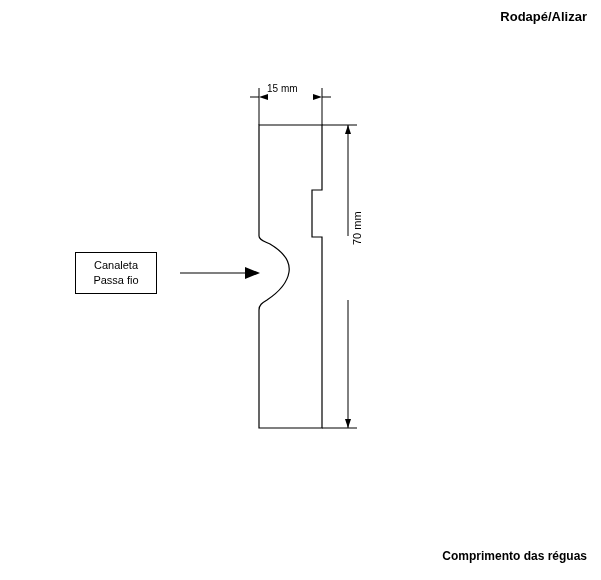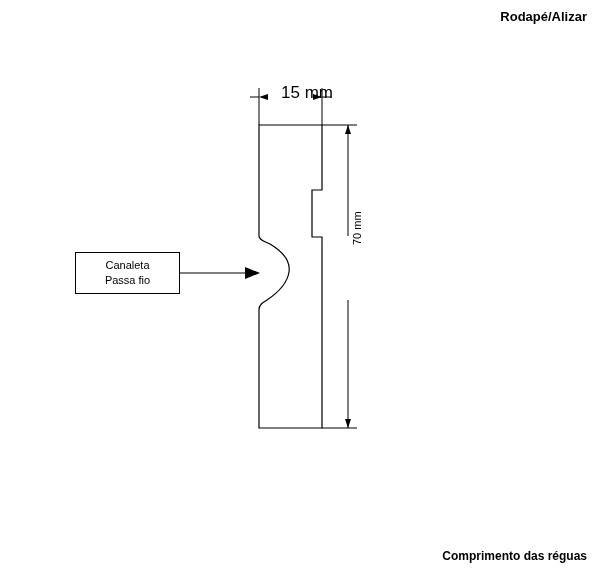--- a/index.html
+++ b/index.html
@@ -36,38 +36,38 @@
     font-weight: bold;
     font-size: 12px;
     color: #000;
     line-height: 16px;
     white-space: nowrap;
   }
   .callout-box {
     position: absolute;
     left: 75px;
     top: 252px;
-    width: 105px;
+    width: 82px;
     height: 42px;
     border: 1px solid #000;
     background: #fff;
     box-sizing: border-box;
     display: flex;
     flex-direction: column;
     align-items: center;
     justify-content: center;
     font-size: 11px;
     color: #000;
     line-height: 15px;
   }
   .dim-label-top {
     position: absolute;
-    left: 281px;
+    left: 267px;
     top: 83px;
-    font-size: 17px;
+    font-size: 10px;
     color: #000;
     white-space: nowrap;
   }
   .dim-label-right {
     position: absolute;
     left: 351px;
     top: 245px;
     font-size: 11px;
     color: #000;
     white-space: nowrap;

